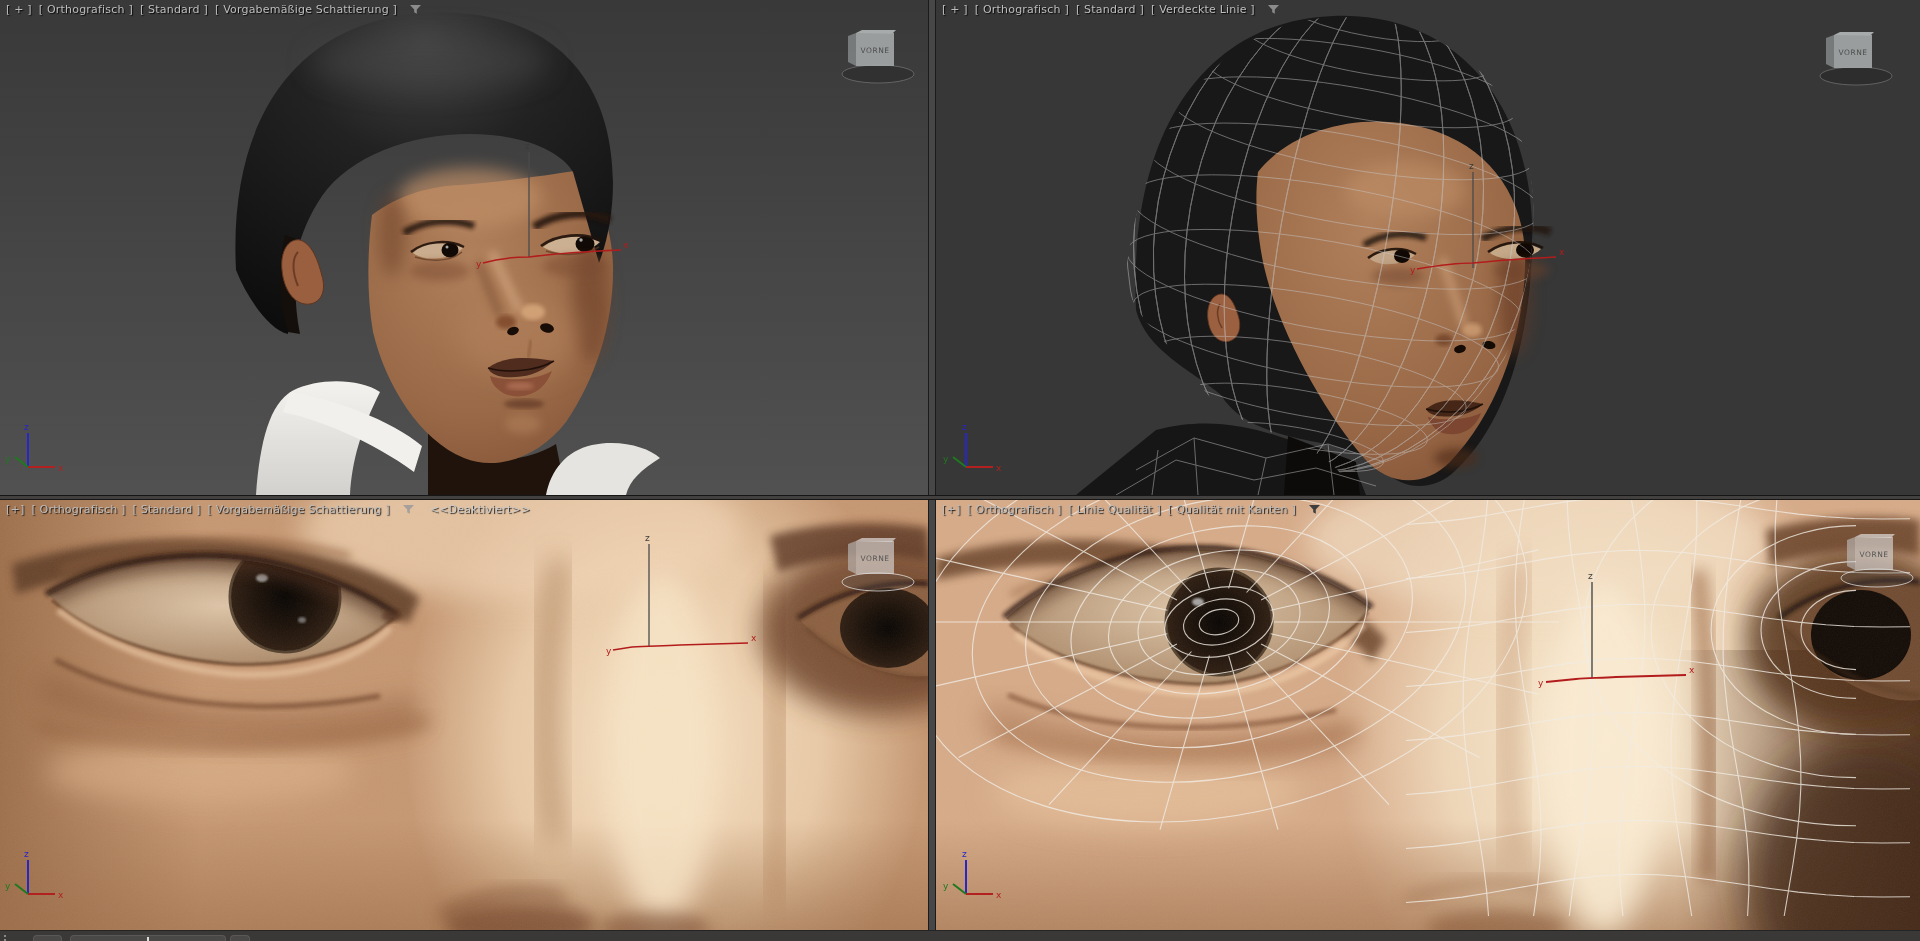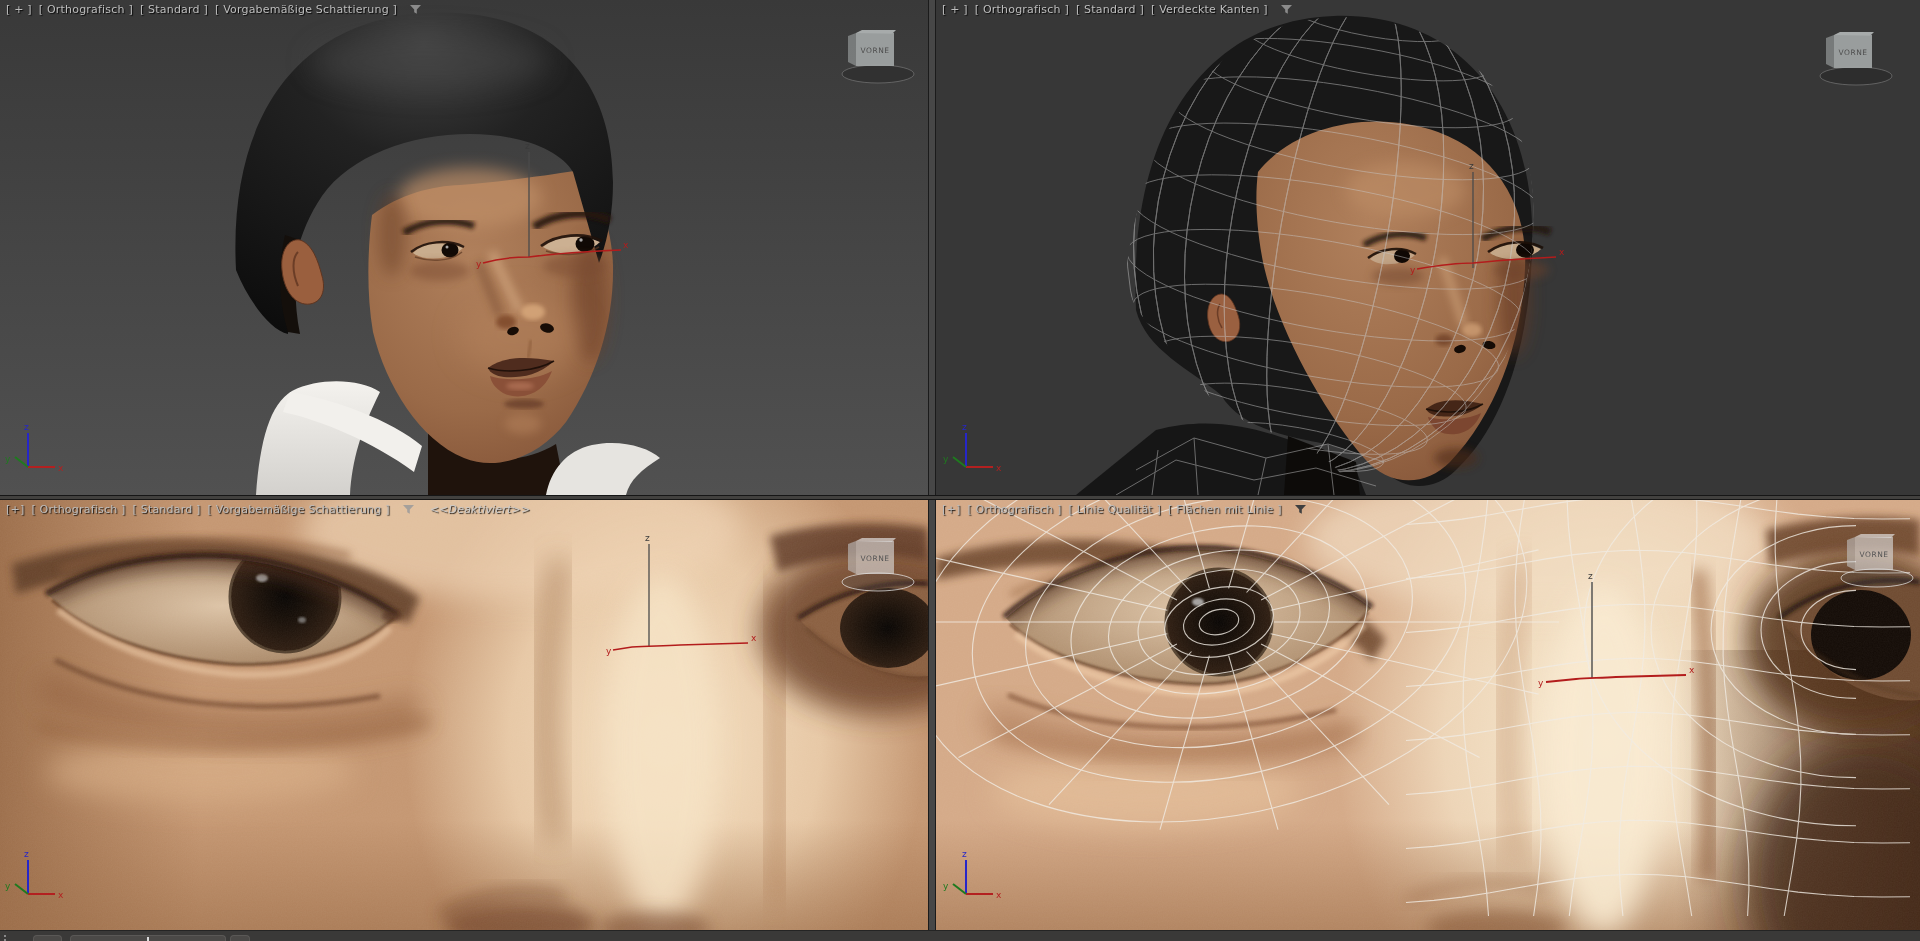--- a/index.html
+++ b/index.html
@@ -12,21 +12,21 @@
   #vp-bl{left:0;top:500px;width:928px;height:430px;}
   #vp-br{left:936px;top:500px;width:984px;height:430px;box-shadow:inset 0 0 0 2px #9e8d36;}
   .divider-v{position:absolute;left:928px;top:0;width:8px;height:930px;background:#474747;
              border-left:1px solid #1b1b1b;border-right:1px solid #1b1b1b;box-sizing:border-box;cursor:ew-resize;}
   .divider-h{position:absolute;left:0;top:495px;width:1920px;height:5px;background:#42413f;
              border-top:1px solid #161616;border-bottom:1px solid #161616;box-sizing:border-box;cursor:ns-resize;}
   .vp-label{position:absolute;top:3px;left:6px;display:flex;align-items:center;gap:7px;
             font-size:11px;letter-spacing:.2px;color:#bdbdbd;white-space:nowrap;z-index:5;
             text-shadow:1px 1px 1px rgba(0,0,0,.85);}
   .vp-label .seg{cursor:pointer;}
-  .vp-label .deact{margin-left:8px;color:#cicrcr;color:#cccccc;font-style:italic;}
+  .vp-label .deact{margin-left:8px;color:#cicrcr;color:#cccccc;}
   .filter-icon{margin-left:5px;display:block;}
   .statusbar{position:absolute;left:0;top:930px;width:1920px;height:11px;background:#3a3938;
              border-top:1px solid #242424;box-sizing:border-box;}
   .sb-grip{position:absolute;left:3px;top:3px;width:4px;height:7px;
            background-image:radial-gradient(circle,#8a8a8a 35%,transparent 40%);background-size:4px 4px;}
   .sb-btn{position:absolute;top:4px;height:14px;background:#4b4947;border:1px solid #5a5856;
           border-bottom:none;border-radius:4px 4px 0 0;box-sizing:border-box;cursor:pointer;}
   .sb-caret{position:absolute;left:147px;top:6px;width:2px;height:4px;background:#dcdcdc;}
   svg text{font-family:"DejaVu Sans","Liberation Sans",sans-serif;}
 </style>
@@ -330,21 +330,21 @@
         <line x1="30" y1="467" x2="17" y2="457" stroke="#1f7a1f" stroke-width="2"></line>
         <text x="26" y="430" font-size="9" fill="#2626c9">z</text>
         <text x="60" y="471" font-size="9" fill="#b32020">x</text>
         <text x="7" y="462" font-size="9" fill="#1f7a1f">y</text>
       </g>
     </svg>
     <div class="vp-label">
       <span class="seg">[ + ]</span>
       <span class="seg">[ Orthografisch ]</span>
       <span class="seg">[ Standard ]</span>
-      <span class="seg">[ Verdeckte Kanten ]</span>
+      <span class="seg">[ Verdeckte Linie ]</span>
       <svg class="filter-icon" width="13" height="11" viewBox="0 0 13 11">
           <path d="M1 1 H12 L7.8 5.6 V9.8 L5.2 8.2 V5.6 Z" fill="#9a9a9a" opacity=".85"></path>
         </svg>
     </div>
   </div>
 
   <div class="vp" id="vp-bl">
     <svg class="scene" width="928" height="430" viewBox="0 0 928 430">
       <rect x="0" y="0" width="928" height="430" fill="#c49671"></rect>
       <ellipse cx="665" cy="240" rx="260" ry="320" fill="url(#vg-blbright)"></ellipse>
@@ -555,21 +555,21 @@
         <line x1="30" y1="394" x2="17" y2="384" stroke="#1f7a1f" stroke-width="2"></line>
         <text x="26" y="357" font-size="9" fill="#2626c9">z</text>
         <text x="60" y="398" font-size="9" fill="#b32020">x</text>
         <text x="7" y="389" font-size="9" fill="#1f7a1f">y</text>
       </g>
     </svg>
     <div class="vp-label">
       <span class="seg">[+]</span>
       <span class="seg">[ Orthografisch ]</span>
       <span class="seg">[ Linie Qualität ]</span>
-      <span class="seg">[ Flächen mit Linie ]</span>
+      <span class="seg">[ Qualität mit Kanten ]</span>
       <svg class="filter-icon" width="13" height="11" viewBox="0 0 13 11">
           <path d="M1 1 H12 L7.8 5.6 V9.8 L5.2 8.2 V5.6 Z" fill="#3f3f3f"></path>
         </svg>
     </div>
   </div>
 
   <div class="divider-v"></div>
   <div class="divider-h"></div>
 
   <div class="statusbar">

